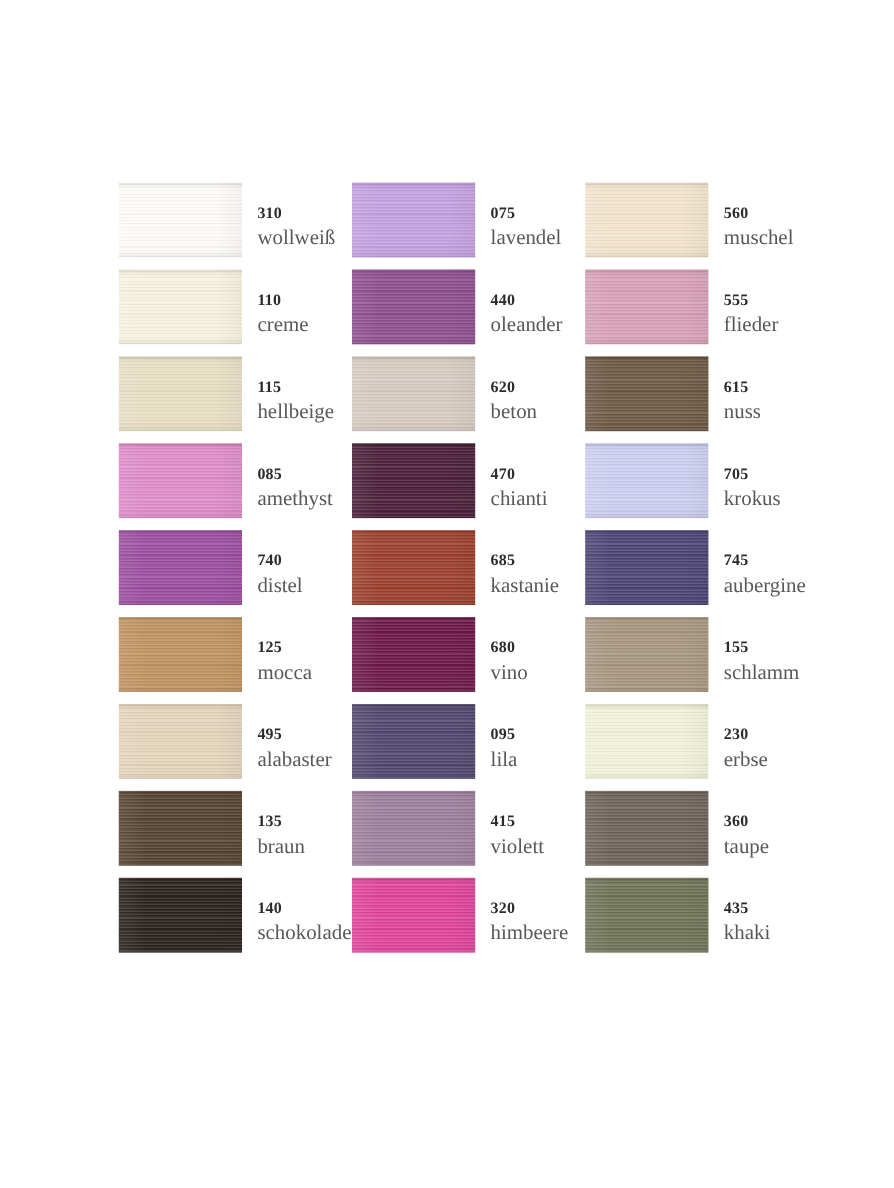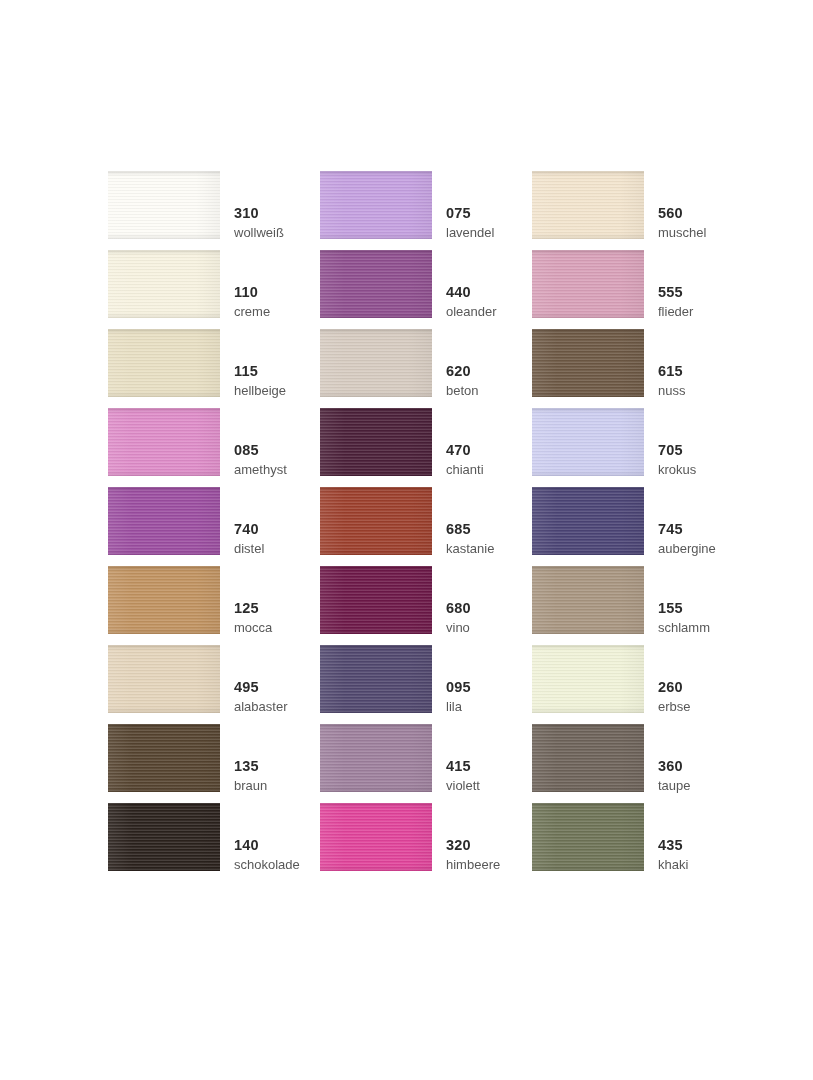--- a/index.html
+++ b/index.html
@@ -29,23 +29,24 @@
     left: 108px;
     top: 160px;
     width: 600px;
     display: grid;
     grid-template-columns: 212px 212px 212px;
     grid-auto-rows: 79px;
   }
 
   .cell {
     display: flex;
-    align-items: flex-end;
+    align-items: center;
     height: 79px;
     position: relative;
+    font-family: Liberation Serif, serif;
   }
 
   .swatch {
     width: 112px;
     height: 68px;
     flex: 0 0 112px;
     position: relative;
     overflow: hidden;
     background-repeat: repeat;
   }
@@ -95,21 +96,21 @@
 
   .code {
     font-size: 14.5px;
     font-weight: bold;
     color: #2b2b2b;
     letter-spacing: 0.2px;
     white-space: nowrap;
   }
 
   .cname {
-    font-size: 13px;
+    font-size: 19px;
     font-weight: normal;
     color: #585858;
     margin-top: 6px;
     white-space: nowrap;
   }
 </style>
 </head>
 <body>
 
 <div id="chart">
@@ -250,21 +251,21 @@
       <div class="cell">
         <div class="swatch" style="background-color: rgb(80, 71, 110);"></div>
         <div class="labels">
           <div class="code">095</div>
           <div class="cname">lila</div>
         </div>
       </div>
       <div class="cell">
         <div class="swatch" style="background-color: rgb(240, 242, 216);"></div>
         <div class="labels">
-          <div class="code">260</div>
+          <div class="code">230</div>
           <div class="cname">erbse</div>
         </div>
       </div>
       <div class="cell">
         <div class="swatch" style="background-color: rgb(85, 67, 47);"></div>
         <div class="labels">
           <div class="code">135</div>
           <div class="cname">braun</div>
         </div>
       </div>

